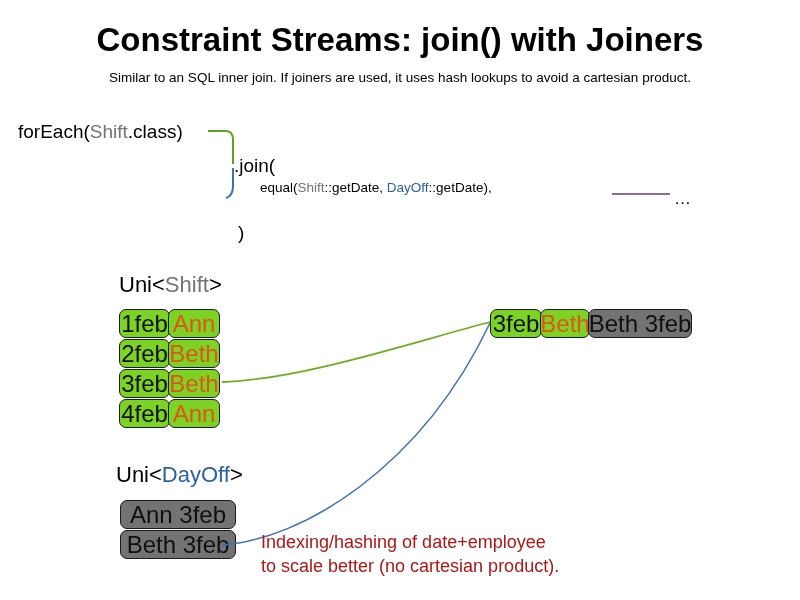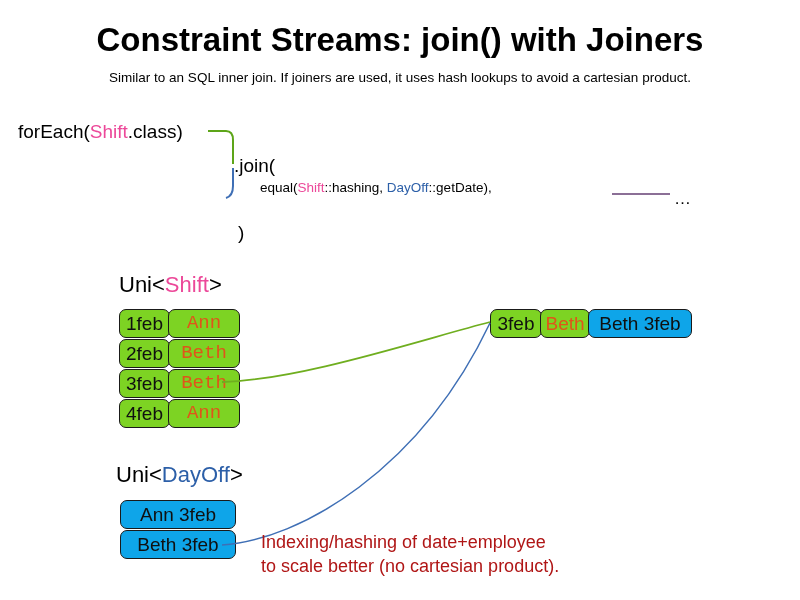--- a/index.html
+++ b/index.html
@@ -61,21 +61,21 @@
   .code-arg {
     position: absolute;
     font-size: 13.5px;
     line-height: 17px;
     white-space: pre;
     color: #000;
   }
   #code-arg-1 { left: 260px; top: 179px; }
   #code-arg-2 { left: 260px; top: 198px; }
 
-  .kw-shift  { color: #ec4899; }
+  .kw-shift  { color: #737373; }
   .kw-dayoff { color: #2c5fa8; }
 
   #ellipsis-mark {
     position: absolute;
     left: 674px; top: 189px;
     font-size: 17px;
     line-height: 20px;
     color: #000;
     white-space: pre;
   }
@@ -105,35 +105,35 @@
     display: flex;
     align-items: stretch;
   }
   .cell {
     box-sizing: border-box;
     border: 1.6px solid #1a1a1a;
     border-radius: 7px;
     display: flex;
     align-items: center;
     justify-content: center;
-    font-size: 19px;
+    font-size: 24px;
     line-height: 19px;
     white-space: pre;
     height: 29px;
   }
   .cell.green { background: #7dd323; }
-  .cell.blue  { background: #0ea5e9; }
+  .cell.blue  { background: #737373; }
   .cell .txt-dark   { color: #101010; }
   .cell .txt-orange { color: #e0551a; }
 
   
   #uni-shift-table { left: 119px; top: 309px; }
   #uni-shift-table .fact-row { position: relative; margin-bottom: 1px; }
   #uni-shift-table .cell-date { width: 51px; }
-  #uni-shift-table .cell-name { width: 72px; margin-left: -2px; font-family: Liberation Mono, monospace; }
+  #uni-shift-table .cell-name { width: 52px; margin-left: -2px; }
 
   
   #uni-dayoff-table { left: 120px; top: 500px; }
   #uni-dayoff-table .fact-row { position: relative; margin-bottom: 1px; }
   #uni-dayoff-table .cell-pair { width: 116px; }
 
   
   #bi-table { left: 490px; top: 309px; }
   #bi-table .fact-row { position: relative; }
   #bi-table .cell-date { width: 52px; }
@@ -164,21 +164,21 @@
 <div class="slide">
 
   <div id="page-title">Constraint Streams: join() with Joiners</div>
   <div id="page-subtitle">Similar to an SQL inner join. If joiners are used, it uses hash lookups to avoid a cartesian product.</div>
 
   <div class="code-line" id="code-foreach-shift"><span>forEach(</span><span class="kw-shift">Shift</span><span>.class)</span></div>
 
 
   <div class="code-line" id="code-join-open">.join(</div>
 
-  <div class="code-arg" id="code-arg-1"><span>equal(</span><span class="kw-shift">Shift</span><span>::hashing, </span><span class="kw-dayoff">DayOff</span><span>::getDate),</span></div>
+  <div class="code-arg" id="code-arg-1"><span>equal(</span><span class="kw-shift">Shift</span><span>::getDate, </span><span class="kw-dayoff">DayOff</span><span>::getDate),</span></div>
 
 
   <div class="code-line" id="code-join-close">)</div>
 
   <div id="ellipsis-rule"></div>
   <div id="ellipsis-mark">…</div>
 
   <div class="stream-label" id="label-uni-shift"><span>Uni&lt;</span><span class="kw-shift">Shift</span><span>&gt;</span></div>
 
   <div class="stream-label" id="label-uni-dayoff"><span>Uni&lt;</span><span class="kw-dayoff">DayOff</span><span>&gt;</span></div>

